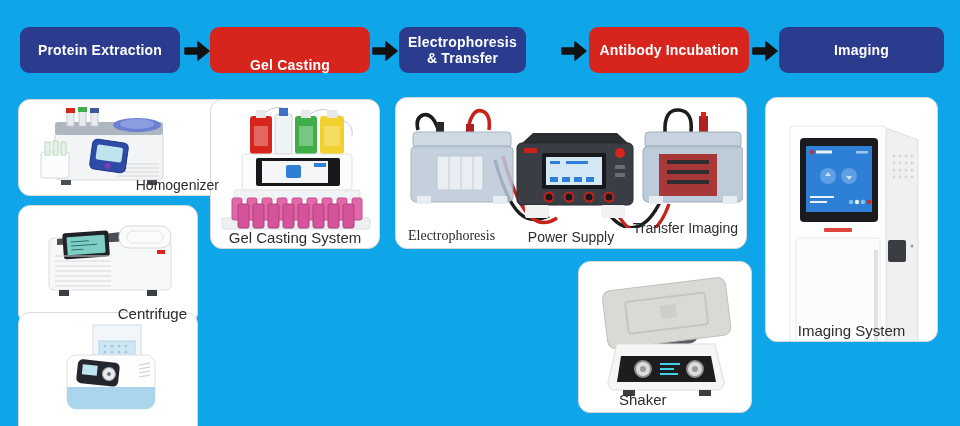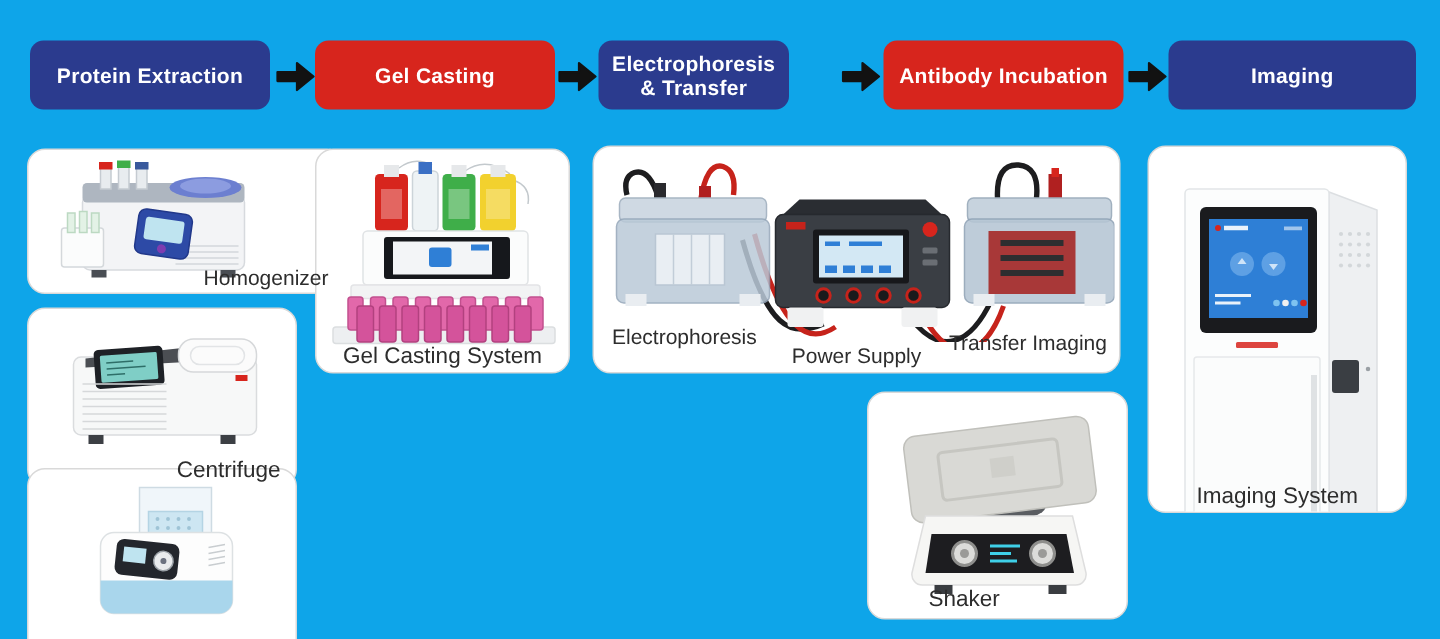--- a/index.html
+++ b/index.html
@@ -26,21 +26,21 @@
 <body>
 
 <div id="canvas">
 
   <div class="step step-blue" style="left:20px;width:160px;">
       <span>Protein Extraction</span>
     </div>
   <svg class="arrow" style="left:184px;" viewBox="0 0 26 24">
       <path d="M1 9 H14 V3 L25 12 L14 21 V15 H1 Z" fill="#121212" stroke="#121212" stroke-width="1.5" stroke-linejoin="round"></path>
     </svg>
-  <div class="step step-red" style="left:210px;width:160px;">
+  <div class="step step-red" style="left:210px;width:160px;align-items:flex-end;">
       <span>Gel Casting</span>
     </div>
   <svg class="arrow" style="left:372px;" viewBox="0 0 26 24">
       <path d="M1 9 H14 V3 L25 12 L14 21 V15 H1 Z" fill="#121212" stroke="#121212" stroke-width="1.5" stroke-linejoin="round"></path>
     </svg>
   <div class="step step-blue" style="left:399px;width:127px;">
       <span>Electrophoresis &amp; Transfer</span>
     </div>
   <svg class="arrow" style="left:561px;" viewBox="0 0 26 24">
       <path d="M1 9 H14 V3 L25 12 L14 21 V15 H1 Z" fill="#121212" stroke="#121212" stroke-width="1.5" stroke-linejoin="round"></path>
@@ -256,21 +256,21 @@
         <rect x="22" y="52" width="58" height="42" fill="#a83838"></rect>
         <g stroke="#2e2e30" stroke-width="4">
           <line x1="30" y1="60" x2="72" y2="60"></line>
             <line x1="30" y1="70" x2="72" y2="70"></line>
             <line x1="30" y1="80" x2="72" y2="80"></line>
         </g>
         <rect x="12" y="94" width="14" height="8" fill="#e9edf1"></rect>
         <rect x="86" y="94" width="14" height="8" fill="#e9edf1"></rect>
       </g>
     </svg>
-    <span class="eq-label" style="left:12px;bottom:16px;">Electrophoresis</span>
+    <span class="eq-label" style="left:12px;bottom:4px;font-family:Liberation Serif, serif;">Electrophoresis</span>
     <span class="eq-label" style="left:50%;transform:translateX(-50%);bottom:3px;">Power Supply</span>
     <span class="eq-label" style="right:8px;bottom:12px;">Transfer Imaging</span>
   </div>
 
   <div class="card" style="left:578px;top:261px;width:174px;height:152px;">
     <svg style="left:4px;top:6px;" width="166" height="130" viewBox="0 0 166 130">
       <ellipse cx="84" cy="70" rx="30" ry="9" fill="#5a5d61"></ellipse>
       <g transform="rotate(-7 84 48)">
         <rect x="22" y="16" width="124" height="58" rx="8" fill="#d9d9d5" stroke="#c0c0bb"></rect>
         <rect x="44" y="29" width="80" height="32" rx="3" fill="none" stroke="#c6c6c1" stroke-width="2"></rect>

